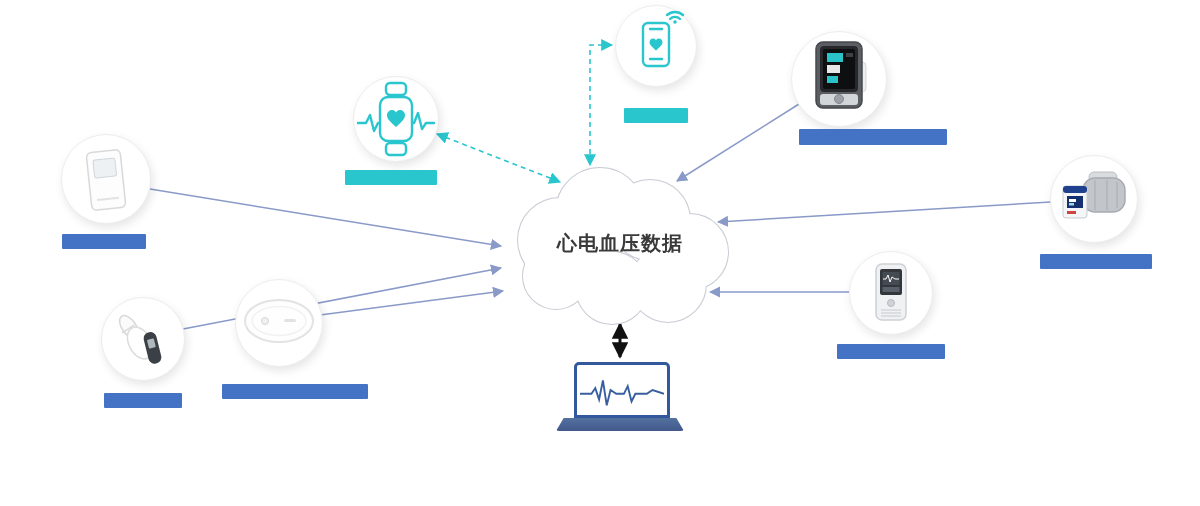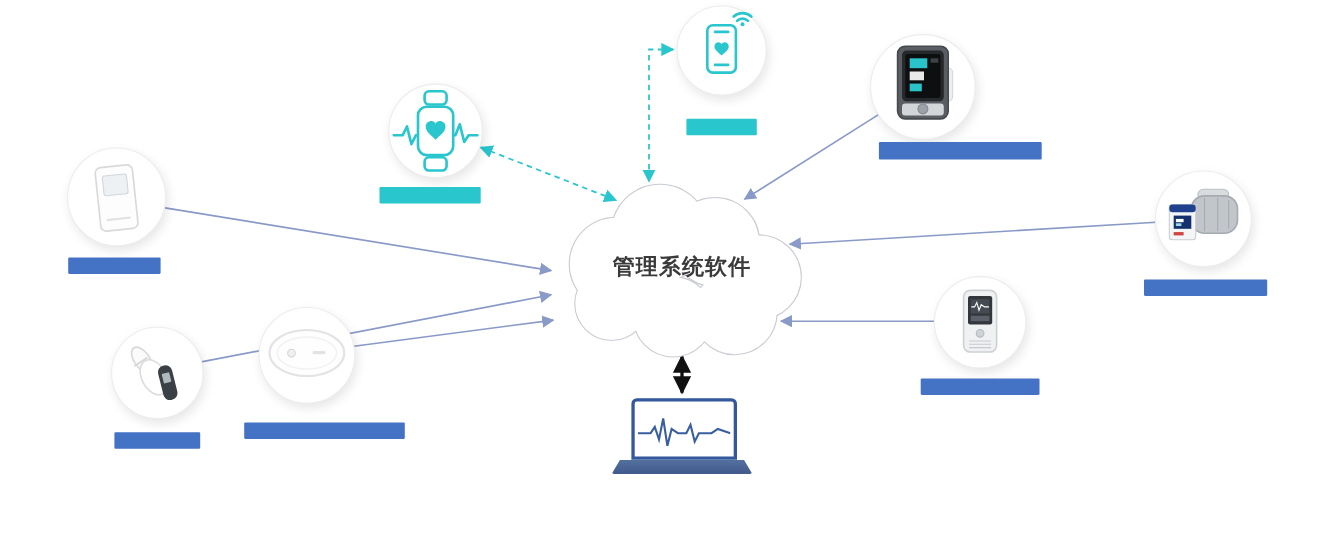--- a/index.html
+++ b/index.html
@@ -83,21 +83,21 @@
         <circle cx="650" cy="220" r="40"></circle>
           <circle cx="690" cy="252" r="38"></circle>
         <circle cx="668" cy="284" r="38"></circle>
           <circle cx="612" cy="288" r="36"></circle>
         <circle cx="556" cy="276" r="33"></circle>
       </g>
     </g>
   </svg>
 
   <div class="cloud-text">
-    <div>管理系统软件</div>
+    <div>心电血压数据</div>
   </div>
 
   <div class="node" style="left:353px;top:76px;width:84px;height:84px;">
     <svg width="84" height="84" viewBox="0 0 84 84">
       <g stroke="#29c6ce" stroke-width="2.4" fill="none" stroke-linecap="round" stroke-linejoin="round">
         <polyline points="4,46 12,46 16,38 20,54 24,46 28,46"></polyline>
         <polyline points="56,46 60,46 64,36 68,52 72,46 80,46"></polyline>
         <rect x="32" y="6" width="20" height="12" rx="4"></rect>
         <rect x="32" y="66" width="20" height="12" rx="4"></rect>
         <rect x="26" y="20" width="32" height="44" rx="8" fill="#ffffff"></rect>

